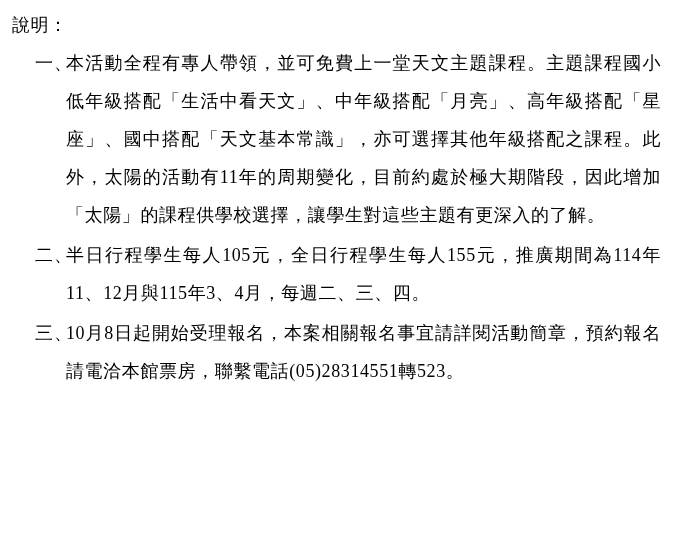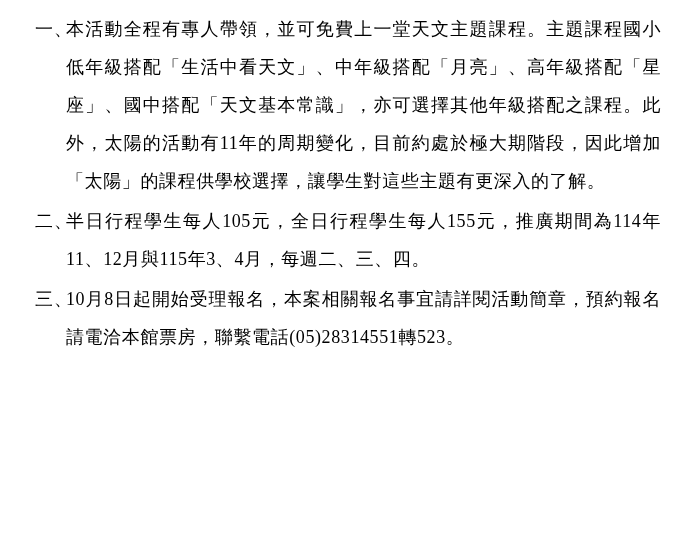--- a/index.html
+++ b/index.html
@@ -52,20 +52,21 @@
   }
   .body-text p {
     margin: 0;
   }
 </style>
 </head>
 <body>
 
 <div class="page">
 
+  <div class="doc-title">說明：</div>
 
   <div class="item">
     <div class="marker">一、</div>
     <div class="body-text">
       <p>本活動全程有專人帶領，並可免費上一堂天文主題課程。主題課程國小低年級搭配「生活中看天文」、中年級搭配「月亮」、高年級搭配「星座」、國中搭配「天文基本常識」，亦可選擇其他年級搭配之課程。此外，太陽的活動有11年的周期變化，目前約處於極大期階段，因此增加「太陽」的課程供學校選擇，讓學生對這些主題有更深入的了解。</p>
     </div>
   </div>
 
   <div class="item">
     <div class="marker">二、</div>

